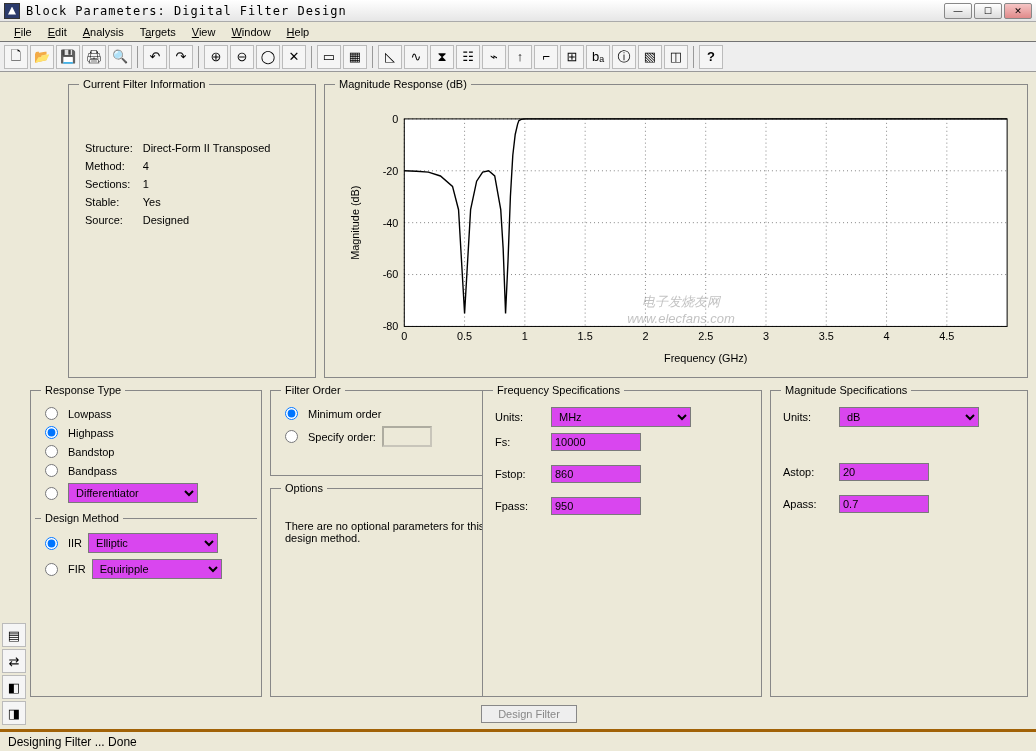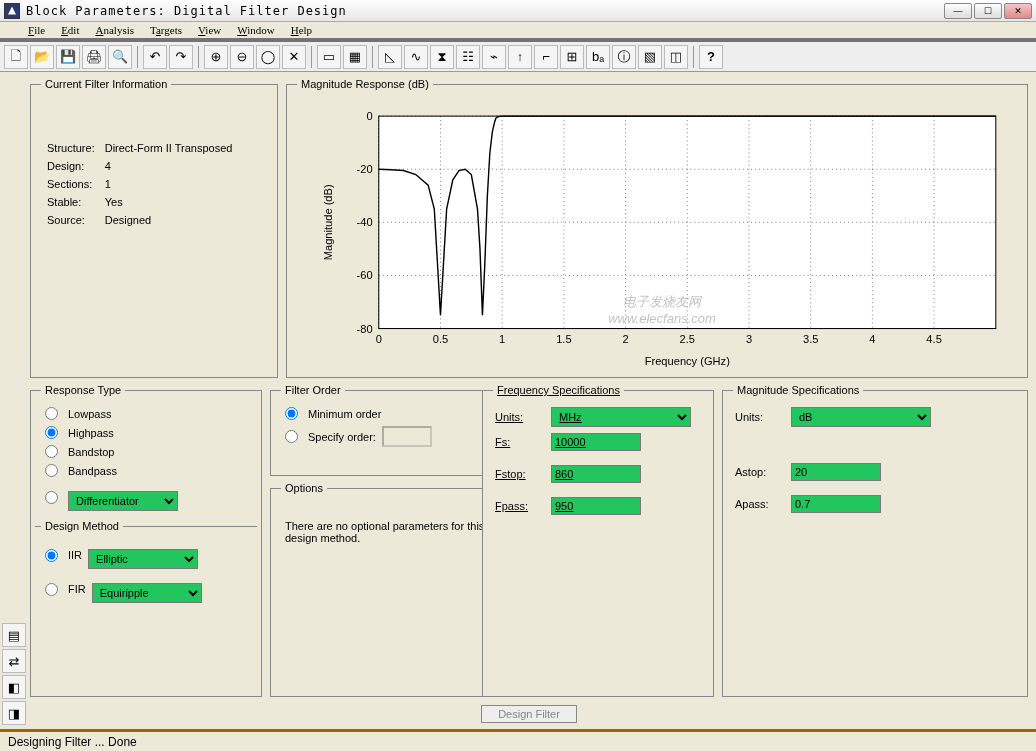--- a/index.html
+++ b/index.html
@@ -50,23 +50,22 @@
     background: linear-gradient(#fff,#dcdcdc);
     display: flex; align-items: center; justify-content: center;
     font-size: 9px;
   }
   .titlebar .win-btn.close { background: linear-gradient(#f5c5c5,#e08a8a); }
 
   .menubar {
     height: 20px;
     display: flex;
     align-items: center;
-    padding: 0 20px;
-    border-bottom: 4px solid #737373;
-    font-family: Liberation Serif, serif;
+    padding: 0 6px;
+    border-bottom: 1px solid #737373;
   }
   .menubar .menu-item {
     padding: 2px 8px;
   }
   .menubar .menu-item u { text-decoration: underline; }
 
   .toolbar {
     height: 30px;
     display: flex;
     align-items: center;
@@ -119,20 +118,21 @@
     position: relative;
     background: #ece9d8;
   }
   legend {
     padding: 0 4px;
     font-size: 11px;
   }
 
   .filter-info {
     width: 248px;
+    margin-left: 38px;
   }
   .filter-info table {
     font-size: 11px;
     margin-top: 40px;
   }
   .filter-info td { padding: 2px 4px; vertical-align: top; }
 
   .mag-response {
     flex: 1;
     position: relative;
@@ -140,44 +140,44 @@
   .chart-area {
     position: absolute;
     left: 20px; right: 10px; top: 16px; bottom: 8px;
   }
   svg { width: 100%; height: 100%; }
 
   
   .response-type { width: 232px; }
   .filter-order { width: 232px; height: 92px; }
   .options-box { width: 232px; flex:1; margin-top:6px; }
-  .freq-spec { width: 232px; text-decoration: underline; }
+  .freq-spec { width: 280px; }
   .mag-spec { flex: 1; }
   .col2 { display:flex; flex-direction:column; width:204px; }
 
   .radio-row, .form-row {
     display: flex;
     align-items: center;
     padding: 3px 2px;
     gap: 6px;
   }
   .radio-row input[type=radio] { margin: 0 4px 0 2px; }
   .form-row label { width: 50px; }
   .form-row .val-label { width: 50px; }
   .form-row input[type=text], select.combo {
     border: 1px solid #7a7a7a;
-    background: #22c55e;
+    background: #d946ef;
     font-size: 11px;
     padding: 1px 3px;
     height: 18px;
   }
   .form-row input[type=text] { width: 90px; }
   select.combo { width: 130px; height: 20px; }
   select.combo.wide { width: 140px; }
-  select.combo.inline { width: 110px; margin-top: 8px; }
+  select.combo.inline { width: 130px; }
 
   .design-btn-row {
     text-align: center;
     padding: 2px;
   }
   .design-btn {
     padding: 2px 16px;
     border: 1px solid #888;
     background: #eee;
     color: #888;
@@ -282,21 +282,21 @@
     <div class="row top">
       <fieldset class="filter-info">
         <legend>Current Filter Information</legend>
         <table>
           <tbody>
               <tr>
                 <td>Structure:</td>
               <td>Direct-Form II Transposed</td>
               </tr>
           <tr>
-                <td>Design:</td>
+                <td>Method:</td>
               <td>4</td>
               </tr>
           <tr>
                 <td>Sections:</td>
               <td>1</td>
               </tr>
           <tr>
                 <td>Stable:</td>
               <td>Yes</td>
               </tr>

